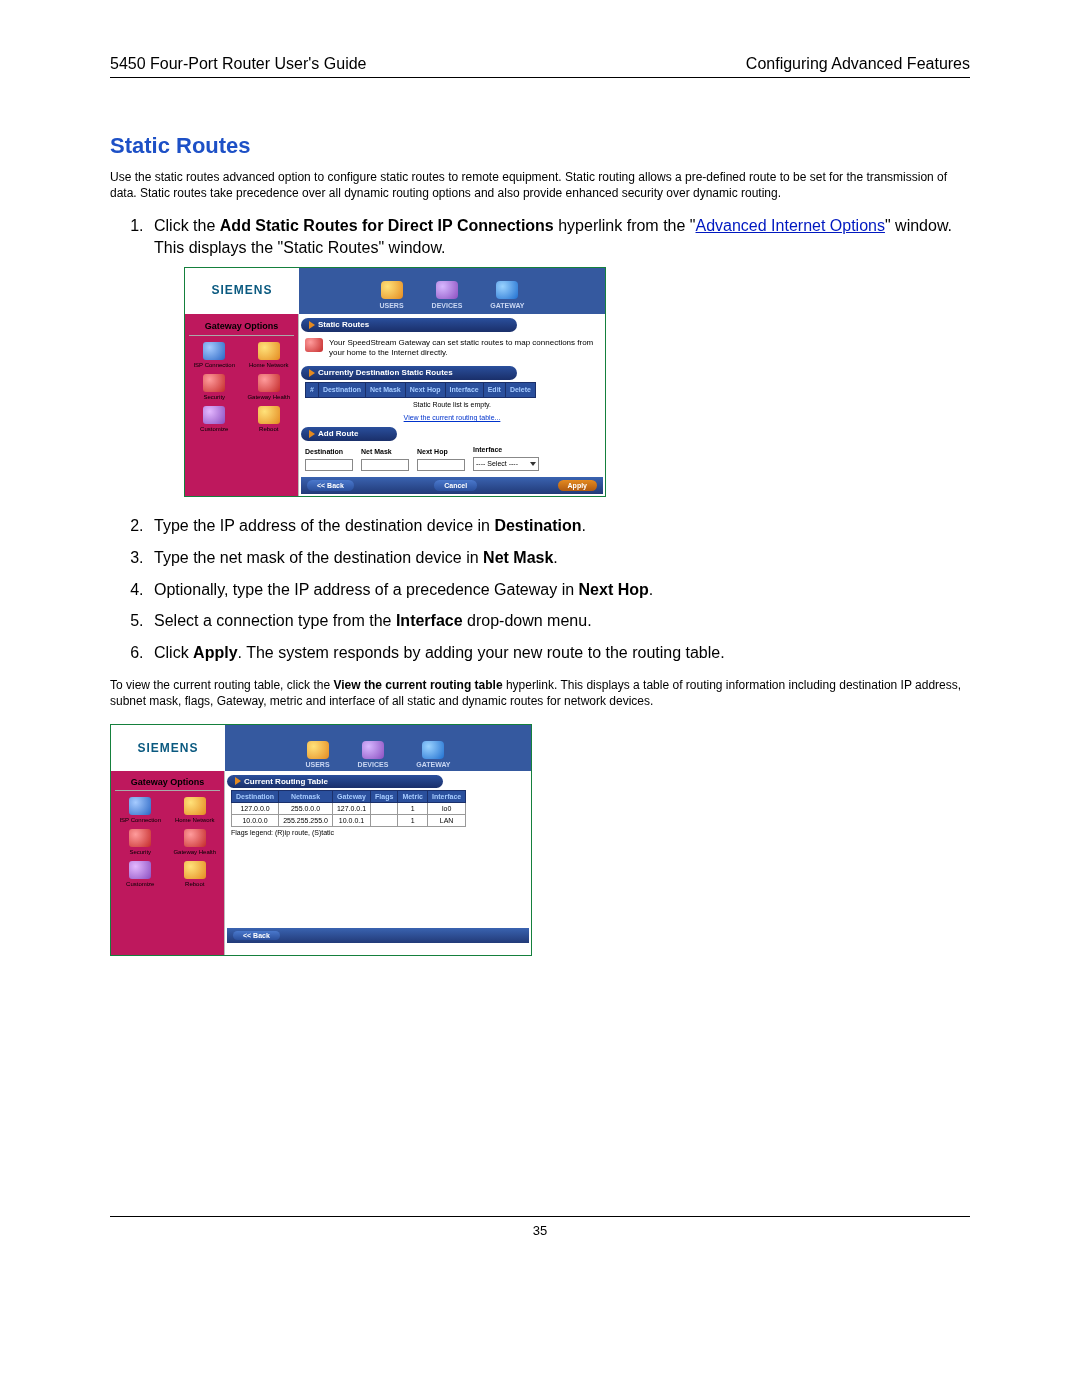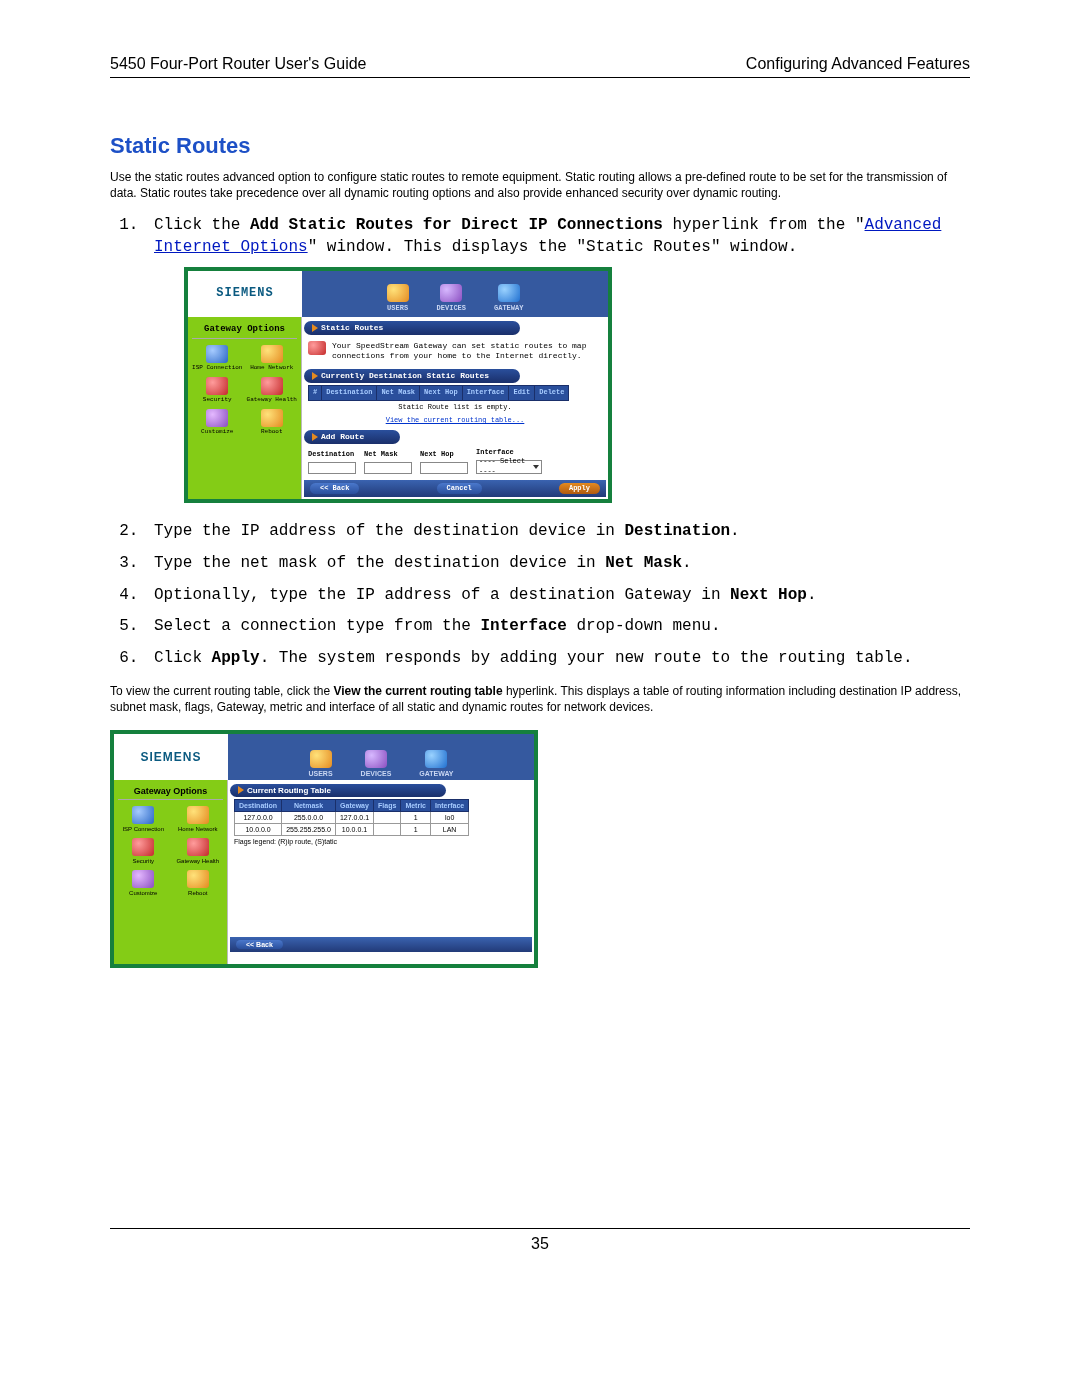--- a/index.html
+++ b/index.html
@@ -38,29 +38,28 @@
   }
   ol {
     font-size: 16px;
     line-height: 1.35;
     margin: 0 0 14px 0;
     padding-left: 38px;
   }
   ol li {
     margin-bottom: 10px;
     padding-left: 6px;
-    font-family: Liberation Mono, monospace;
   }
   .link {
     color: #0018c0;
     text-decoration: underline;
   }
   .bold { font-weight: bold; }
   .screenshot-frame {
-    border: 4px solid #15803d;
+    border: 1px solid #15803d;
     width: 420px;
     margin: 8px 0 18px 30px;
     font-size: 8px;
   }
   .brand-row {
     display: flex;
     height: 46px;
     background: #35599f;
   }
   .brand-cell {
@@ -93,21 +92,21 @@
     height: 18px;
     margin: 0 auto 2px auto;
     border-radius: 4px;
     background: radial-gradient(circle at 30% 30%, #ffe27a, #e48a20);
   }
   .nav-top-item.dev .nav-icon { background: radial-gradient(circle at 30% 30%, #d7b8ff, #8a4ec0); }
   .nav-top-item.gw .nav-icon { background: radial-gradient(circle at 30% 30%, #9ad2ff, #1f6fd0); }
   .body-row { display: flex; }
   .sidebar {
     width: 114px;
-    background: #84cc16;
+    background: #be185d;
     border-right: 1px solid #bbb;
     padding: 6px 4px 10px 4px;
     box-sizing: border-box;
   }
   .sidebar-title {
     font-weight: bold;
     font-size: 9px;
     border-bottom: 1px solid #aaa;
     text-align: center;
     padding-bottom: 3px;
@@ -252,21 +251,21 @@
   .btn-pill.apply { background: linear-gradient(#e48a20, #b05a10); }
   .flags-legend {
     font-size: 7px;
     padding: 2px 4px;
   }
   .footer-line {
     border-top: 1px solid #000;
     margin-top: 260px;
     text-align: center;
     padding-top: 6px;
-    font-size: 16px;
+    font-size: 13px;
   }
   .routing-table-main { min-height: 180px; }
 </style>
 </head>
 <body>
 
 <div class="page">
   <div class="header-row">
     <span>5450 Four-Port Router User's Guide</span>
     <span>Configuring Advanced Features</span>
@@ -361,21 +360,21 @@
               <span class="btn-pill">&lt;&lt; Back</span>
               <span class="btn-pill cancel">Cancel</span>
               <span class="btn-pill apply">Apply</span>
             </div>
           </div>
         </div>
       </div>
     </li>
     <li><span>Type the IP address of the destination device in </span><span class="bold">Destination</span><span>.</span></li>
     <li><span>Type the net mask of the destination device in </span><span class="bold">Net Mask</span><span>.</span></li>
-    <li><span>Optionally, type the IP address of a destination Gateway in </span><span class="bold">Next Hop</span><span>.</span></li>
+    <li><span>Optionally, type the IP address of a precedence Gateway in </span><span class="bold">Next Hop</span><span>.</span></li>
     <li><span>Select a connection type from the </span><span class="bold">Interface</span><span> drop-down menu.</span></li>
     <li><span>Click </span><span class="bold">Apply</span><span>. The system responds by adding your new route to the routing table.</span></li>
   </ol>
 
   <p>
     <span>To view the current routing table, click the </span><span class="bold">View the current routing table</span><span> hyperlink. This displays a table of routing information including destination IP address, subnet mask, flags, Gateway, metric and interface of all static and dynamic routes for network devices.</span>
   </p>
 
   <div class="screenshot-frame" style="margin-left:0">
     <div class="brand-row">

